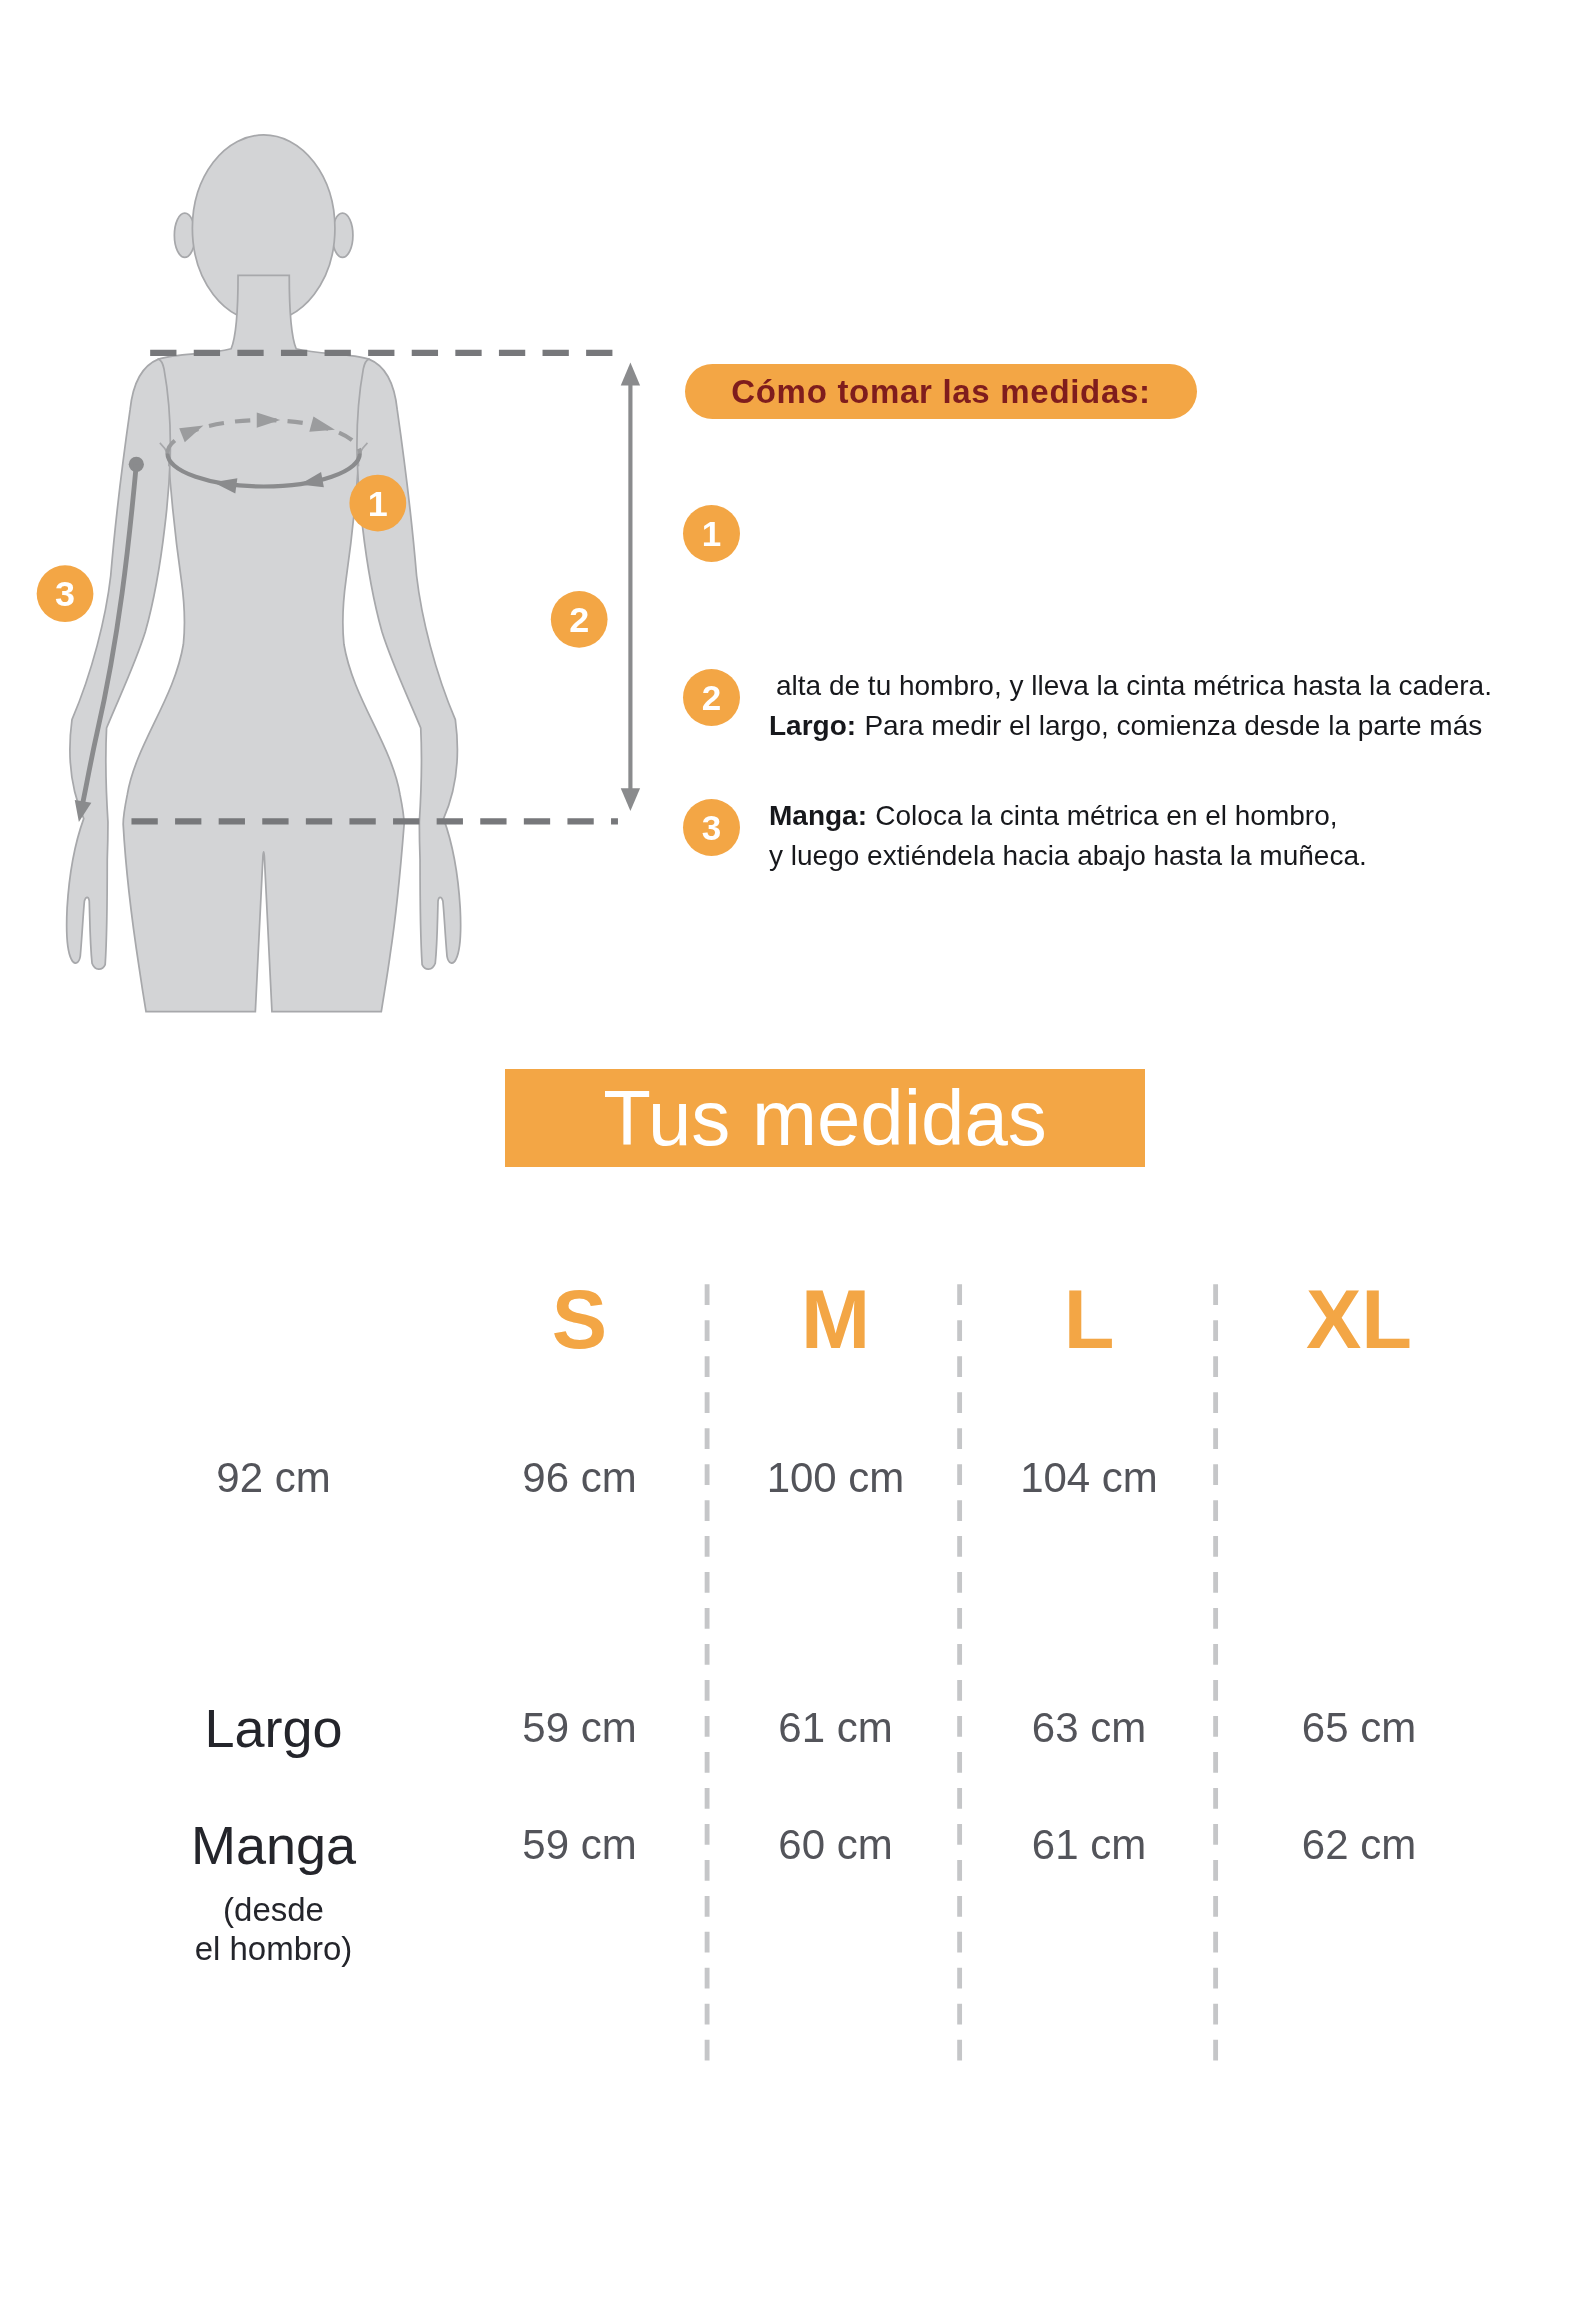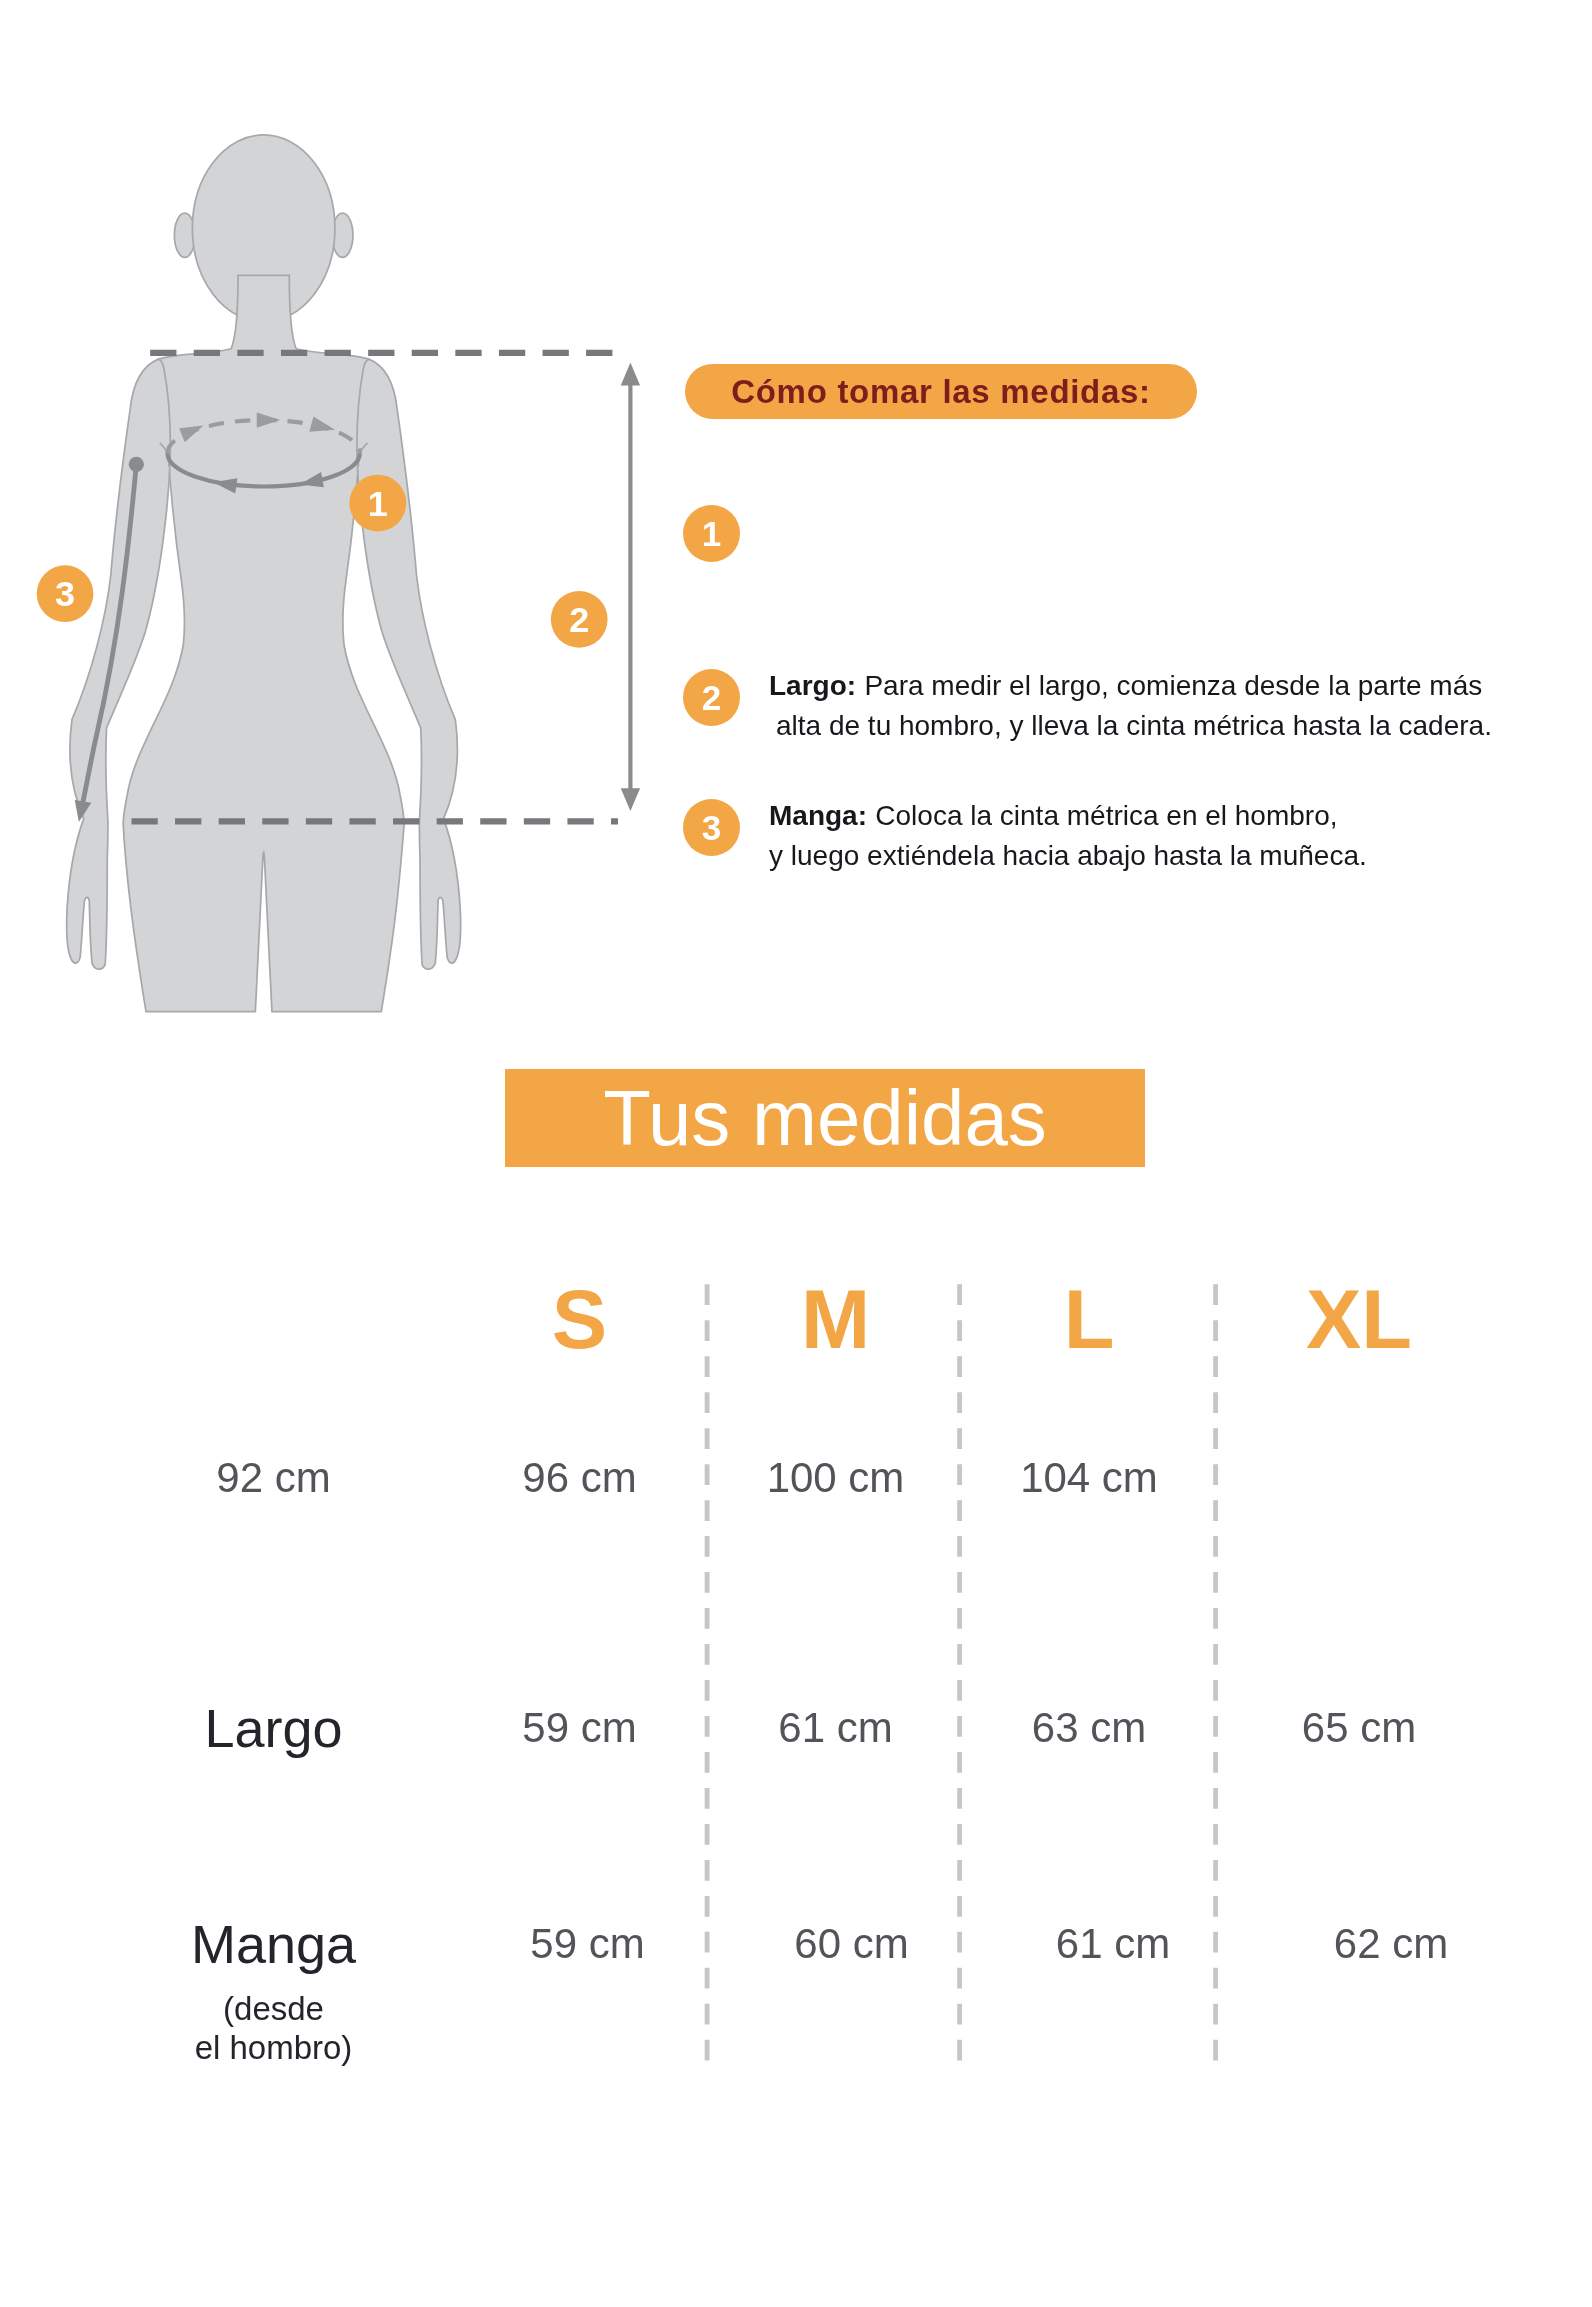--- a/index.html
+++ b/index.html
@@ -147,22 +147,22 @@
   </div>
 
   <div class="abs instr-badge" style="left:683px;top:505px;">
     <span>1</span>
   </div>
 
   <div class="abs instr-badge" style="left:683px;top:669px;">
     <span>2</span>
   </div>
   <div class="abs instr" style="top:666px;">
+    <div style="padding-left:7px;"><span>alta de tu hombro, y lleva la cinta métrica hasta la cadera.</span></div>
     <div><span class="lead">Largo:</span><span>Para medir el largo, comienza desde la parte más</span></div>
-    <div style="padding-left:7px;"><span>alta de tu hombro, y lleva la cinta métrica hasta la cadera.</span></div>
   </div>
 
   <div class="abs instr-badge" style="left:683px;top:799px;">
     <span>3</span>
   </div>
   <div class="abs instr" style="top:796px;">
     <div><span class="lead">Manga:</span><span>Coloca la cinta métrica en el hombro,</span></div>
     <div><span>y luego extiéndela hacia abajo hasta la muñeca.</span></div>
   </div>
 
@@ -192,21 +192,21 @@
   </div>
 
   <div class="trow" style="top:1697px;height:55px;">
     <div class="rlabel">Largo</div>
     <div class="rvalue">59 cm</div>
     <div class="rvalue">61 cm</div>
     <div class="rvalue">63 cm</div>
     <div class="rvalue">65 cm</div>
   </div>
 
-  <div class="trow" style="top:1913px;height:55px;align-items:start;gap:8px;">
+  <div class="trow" style="top:1814px;height:55px;align-items:start;">
     <div class="manga-cell">
       <span class="rlabel">Manga</span>
       <span class="sublabel sub1">(desde</span>
       <span class="sublabel">el hombro)</span>
     </div>
     <div class="rvalue" style="padding-top:7px;">59 cm</div>
     <div class="rvalue" style="padding-top:7px;">60 cm</div>
     <div class="rvalue" style="padding-top:7px;">61 cm</div>
     <div class="rvalue" style="padding-top:7px;">62 cm</div>
   </div>

